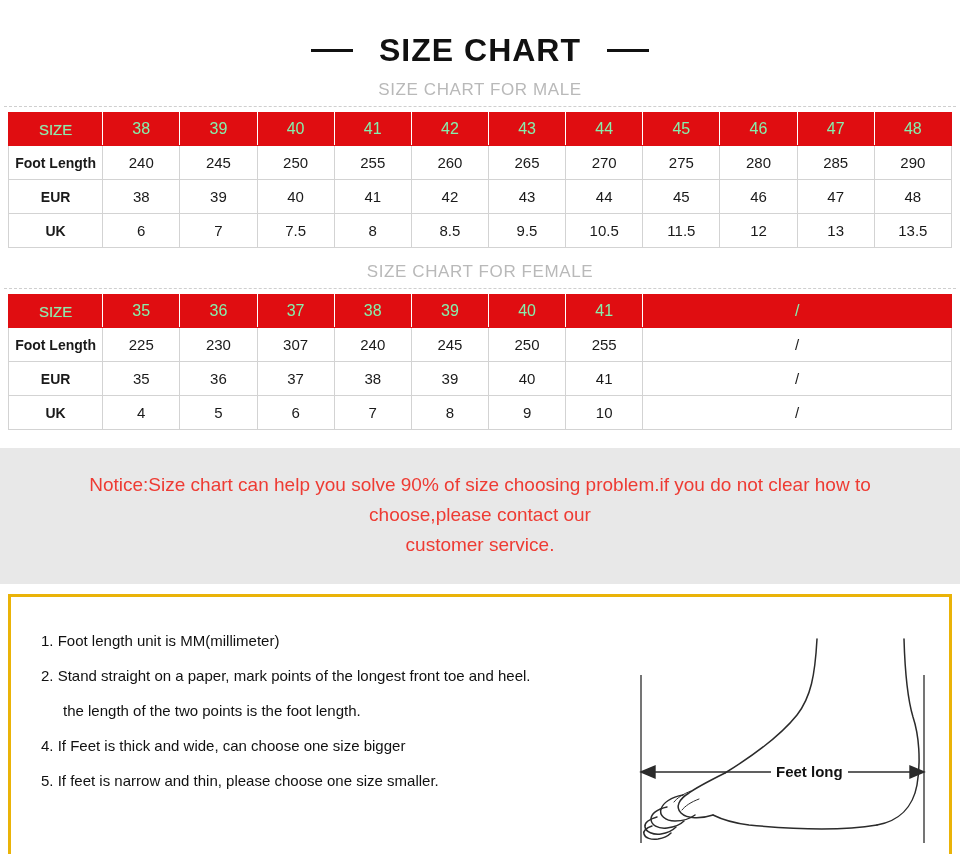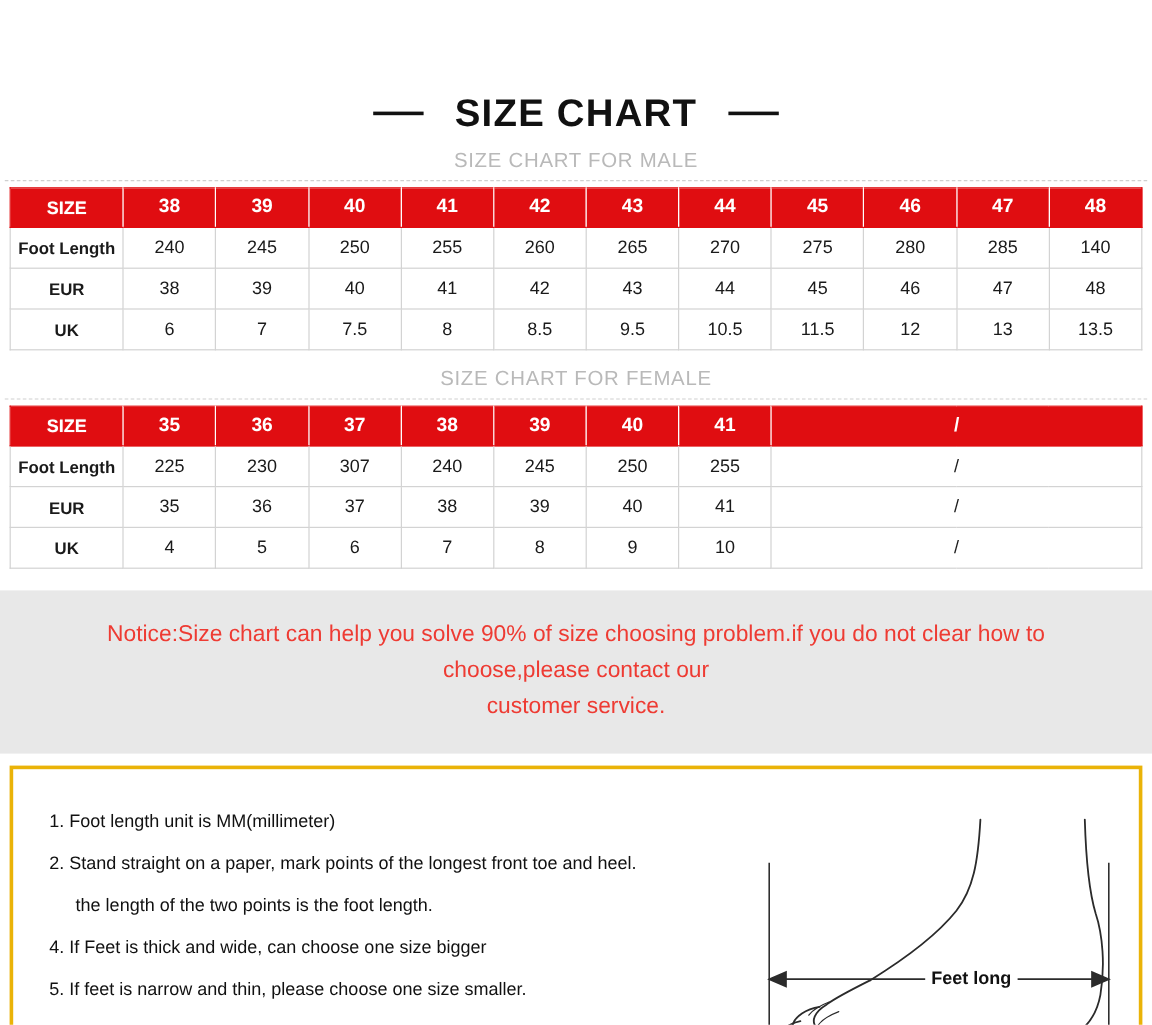--- a/index.html
+++ b/index.html
@@ -12,21 +12,20 @@
     height: 854px;
     font-family: "Liberation Sans", sans-serif;
     color: #000;
     overflow: hidden;
   }
   .page {
     width: 960px;
     height: 688px;
     position: relative;
     background: #fff;
-    margin-top: 44px;
   }
 
   
   .title-row {
     display: flex;
     align-items: center;
     justify-content: center;
     gap: 26px;
     padding-top: 34px;
   }
@@ -81,22 +80,22 @@
     height: 33px;
     text-align: center;
     vertical-align: middle;
     font-size: 15px;
     color: #1a1a1a;
     font-weight: normal;
     padding: 0;
   }
   table.size-table tr.head-row th {
     background: #e00d11;
-    color: #ffffff;
-    font-weight: bold;
+    color: #86efac;
+    font-weight: normal;
     font-size: 16px;
     border-color: #e00d11;
     border-right: 1px solid #ffffff;
     height: 32px;
   }
   table.size-table tr.head-row th:last-child {
     border-right: 1px solid #e00d11;
   }
   table.size-table tr.head-row th.hdr-label {
     font-size: 15px;
@@ -224,21 +223,21 @@
           <td>240</td>
           <td>245</td>
           <td>250</td>
           <td>255</td>
           <td>260</td>
           <td>265</td>
           <td>270</td>
           <td>275</td>
           <td>280</td>
           <td>285</td>
-          <td>140</td>
+          <td>290</td>
         </tr>
         <tr>
           <td class="row-label">EUR</td>
           <td>38</td>
           <td>39</td>
           <td>40</td>
           <td>41</td>
           <td>42</td>
           <td>43</td>
           <td>44</td>

